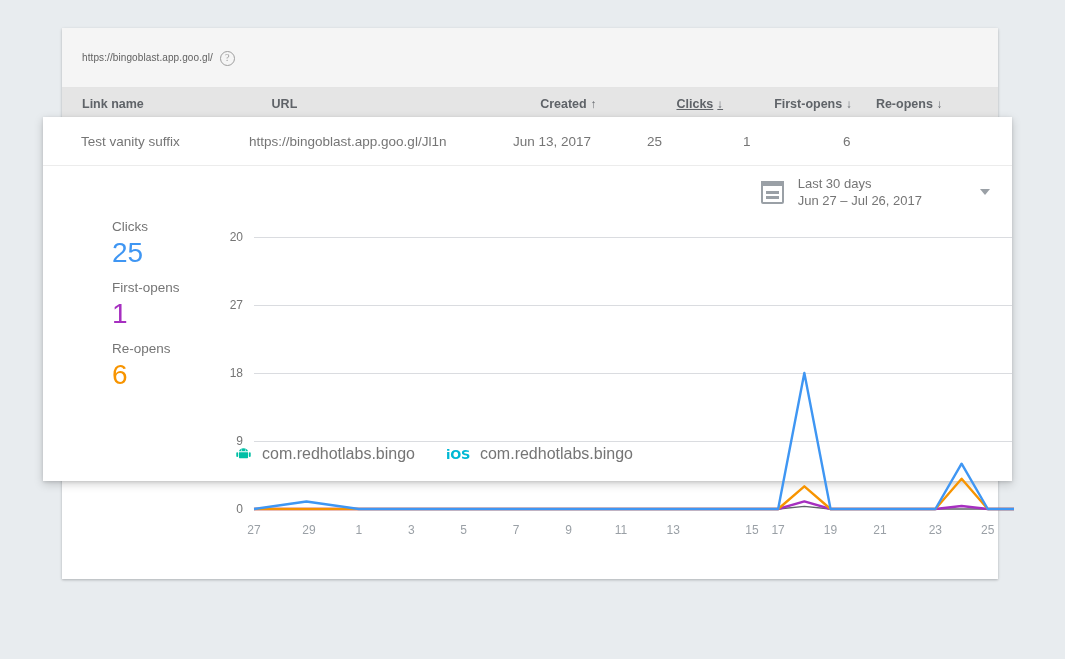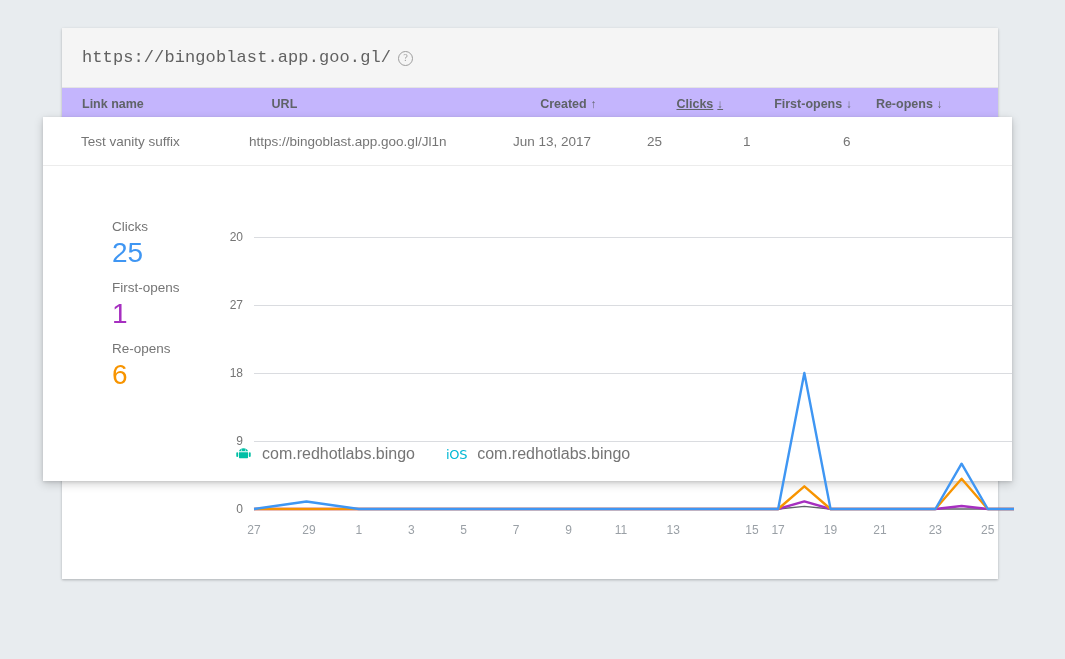--- a/index.html
+++ b/index.html
@@ -16,32 +16,32 @@
     position: absolute; left: 62px; top: 28px;
     width: 936px; height: 551px;
     background: #ffffff;
     box-shadow: 0 1px 3px rgba(0,0,0,.16), 0 1px 2px rgba(0,0,0,.10);
   }
   .domain-bar {
     height: 60px; background: #f5f5f5;
     border-bottom: 1px solid #e4e4e4;
     display: flex; align-items: center; padding-left: 20px;
   }
-  .domain-text { font-size: 17px; color: #616161; letter-spacing: .1px; font-family: Liberation Mono, monospace; }
+  .domain-text { font-size: 10px; color: #616161; letter-spacing: .1px; }
   .help-icon {
     width: 15px; height: 15px; margin-left: 7px; position: relative; top: 1px;
     border: 1.3px solid #9e9e9e; border-radius: 50%;
     color: #9e9e9e; font-size: 10.5px; line-height: 12.5px; text-align: center;
     display: inline-block; font-family: "Liberation Serif", serif;
   }
 
   
   table.links { width: 100%; border-collapse: collapse; table-layout: fixed; }
   table.links thead th {
-    height: 32px; background: #c4b5fd;
+    height: 32px; background: #e5e5e5;
     font-size: 12.5px; font-weight: bold; color: #5f6368;
     text-align: left; padding: 0; vertical-align: middle;
     border-bottom: 1px solid #e4e4e4;
   }
   table.links tbody td {
     height: 49px; font-size: 13.5px; color: #757575;
     text-align: left; vertical-align: middle; padding: 0;
     border-bottom: 1px solid #ececec;
   }
   tbody tr:last-child td { border-bottom: none; }
@@ -116,21 +116,21 @@
   }
 
   
   .legend {
     position: absolute; left: 192px; bottom: 18px;
     display: flex; align-items: center; gap: 31px;
   }
   .legend-item { display: flex; align-items: center; }
   .legend-label { font-size: 16px; color: #757575; margin-left: 10px; }
   .ios-glyph {
-    font-size: 13px; font-weight: normal; color: #00b8d4;
+    font-size: 13px; font-weight: bold; color: #00b8d4;
     letter-spacing: -.3px; font-family: "DejaVu Sans", sans-serif;
   }
 </style>
 </head>
 <body>
 
 <div class="page">
 
   <div class="main-card">
 
@@ -195,20 +195,28 @@
 
     <div class="detail-row">
       <div class="dr-name">Test vanity suffix</div>
       <div class="dr-url">https://bingoblast.app.goo.gl/Jl1n</div>
       <div class="dr-date">Jun 13, 2017</div>
       <div class="dr-clicks">25</div>
       <div class="dr-first">1</div>
       <div class="dr-re">6</div>
     </div>
 
+    <div class="range-picker">
+      <span class="cal-icon"></span>
+      <span class="range-text">
+        <span>Last 30 days</span><br>
+        <span>Jun 27 – Jul 26, 2017</span>
+      </span>
+      <span class="caret"></span>
+    </div>
 
     <div class="metrics">
       <div>
         <div class="metric-label">Clicks</div>
         <div class="metric-value" id="mv0" style="color: rgb(63, 150, 243);">25</div>
       </div>
       <div>
         <div class="metric-label">First-opens</div>
         <div class="metric-value" id="mv1" style="color: rgb(166, 47, 192);">1</div>
       </div>

